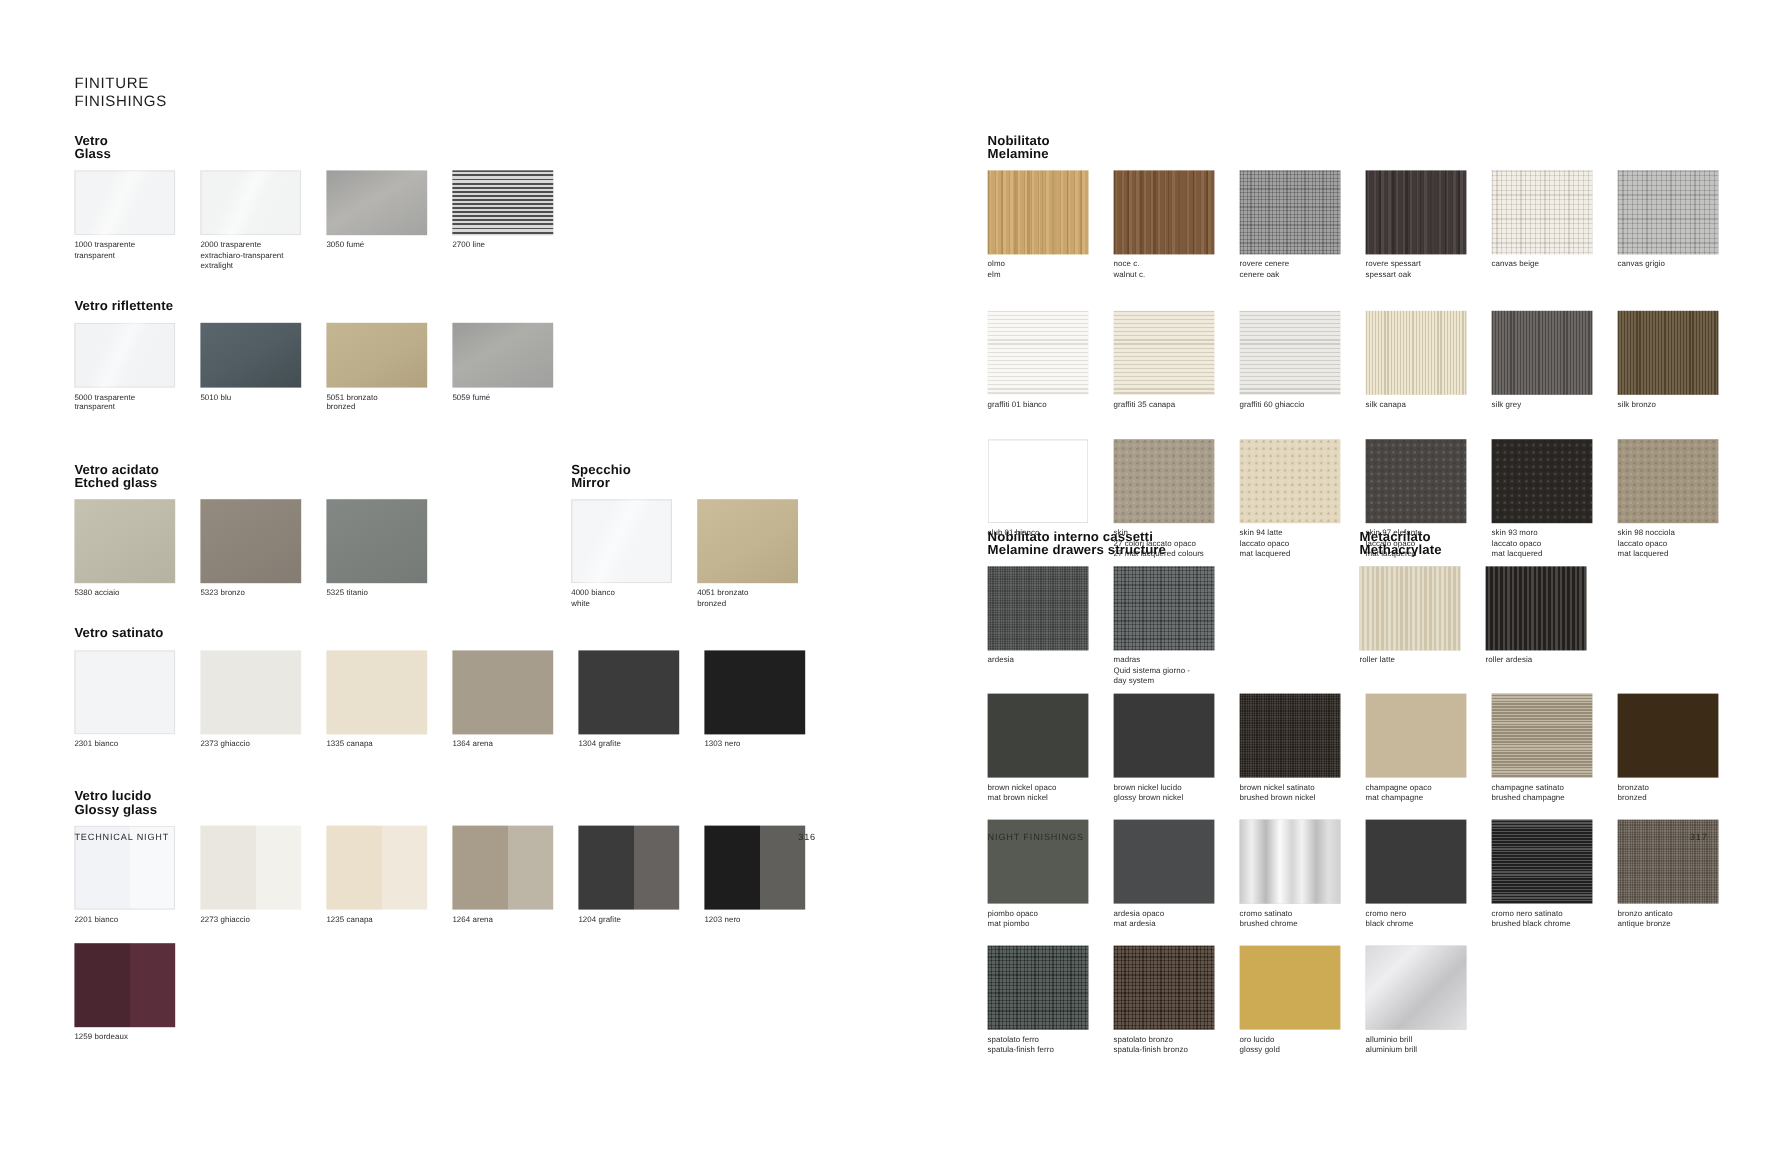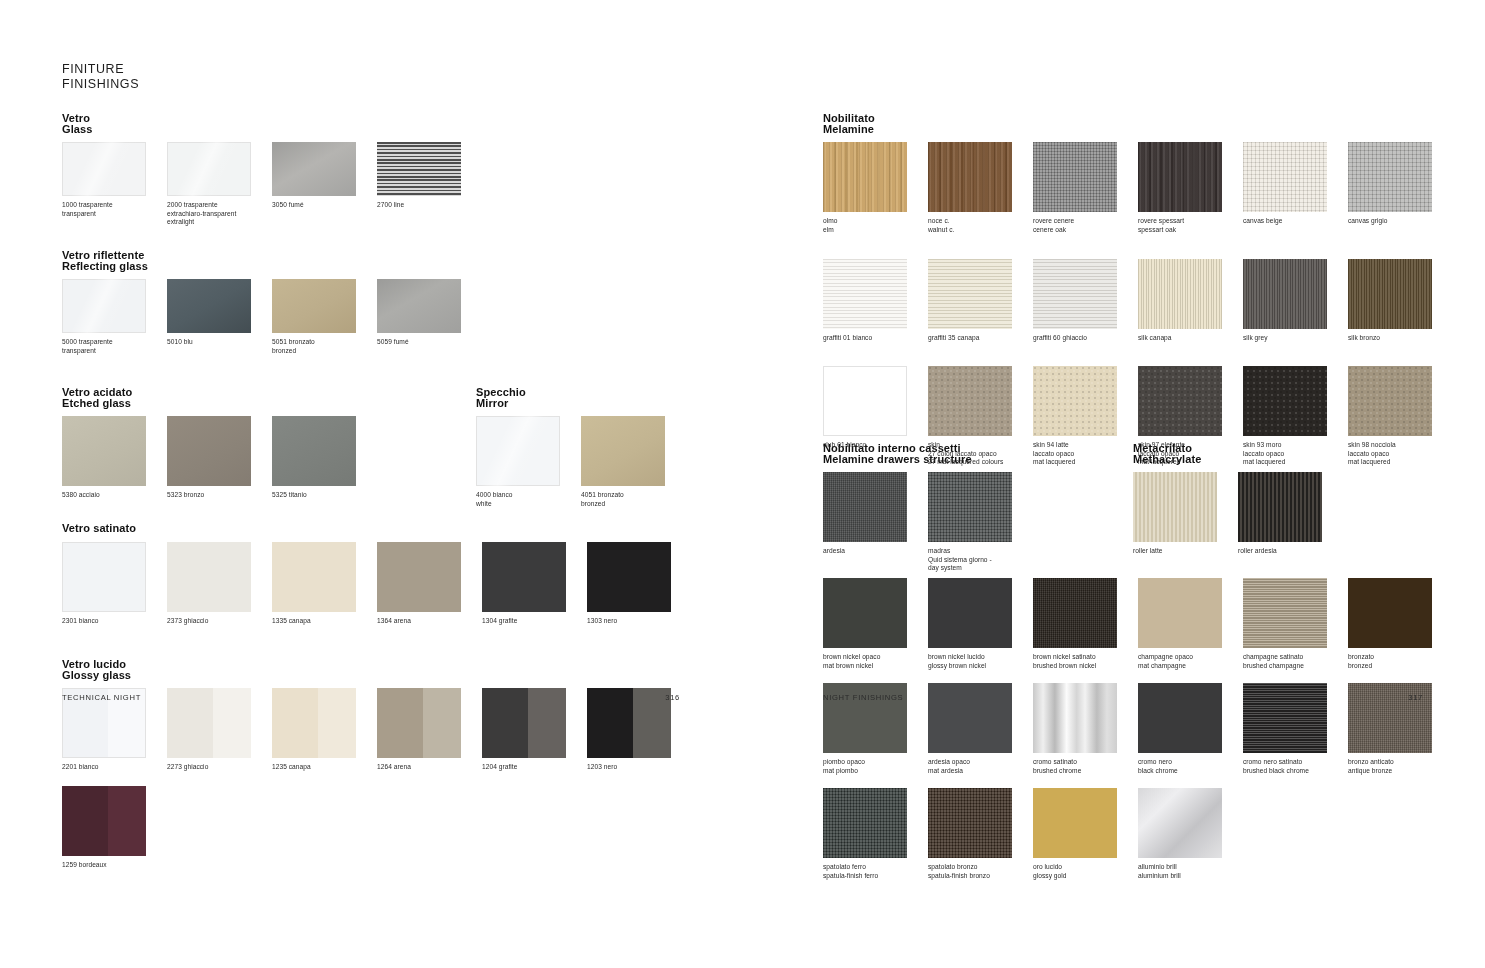--- a/index.html
+++ b/index.html
@@ -166,21 +166,20 @@
         <div class="cell" style="width:105px;">
           <span class="sw tex-hlines"></span>
           <div class="cap">2700 line</div>
         </div>
       </div>
     </div>
 
     <div class="section" style="left:62px;top:250px;width:620px;">
       <div class="section-head">
         <div>Vetro riflettente</div>
-        <div>Reflecting glass</div>
       </div>
       <div class="grid">
         <div class="cell" style="width:105px;">
           <span class="sw bordered" style="background:#f1f3f5;">
               <span class="sheen"></span>
             </span>
           <div class="cap">5000 trasparente
 transparent</div>
         </div>
         <div class="cell" style="width:105px;">

